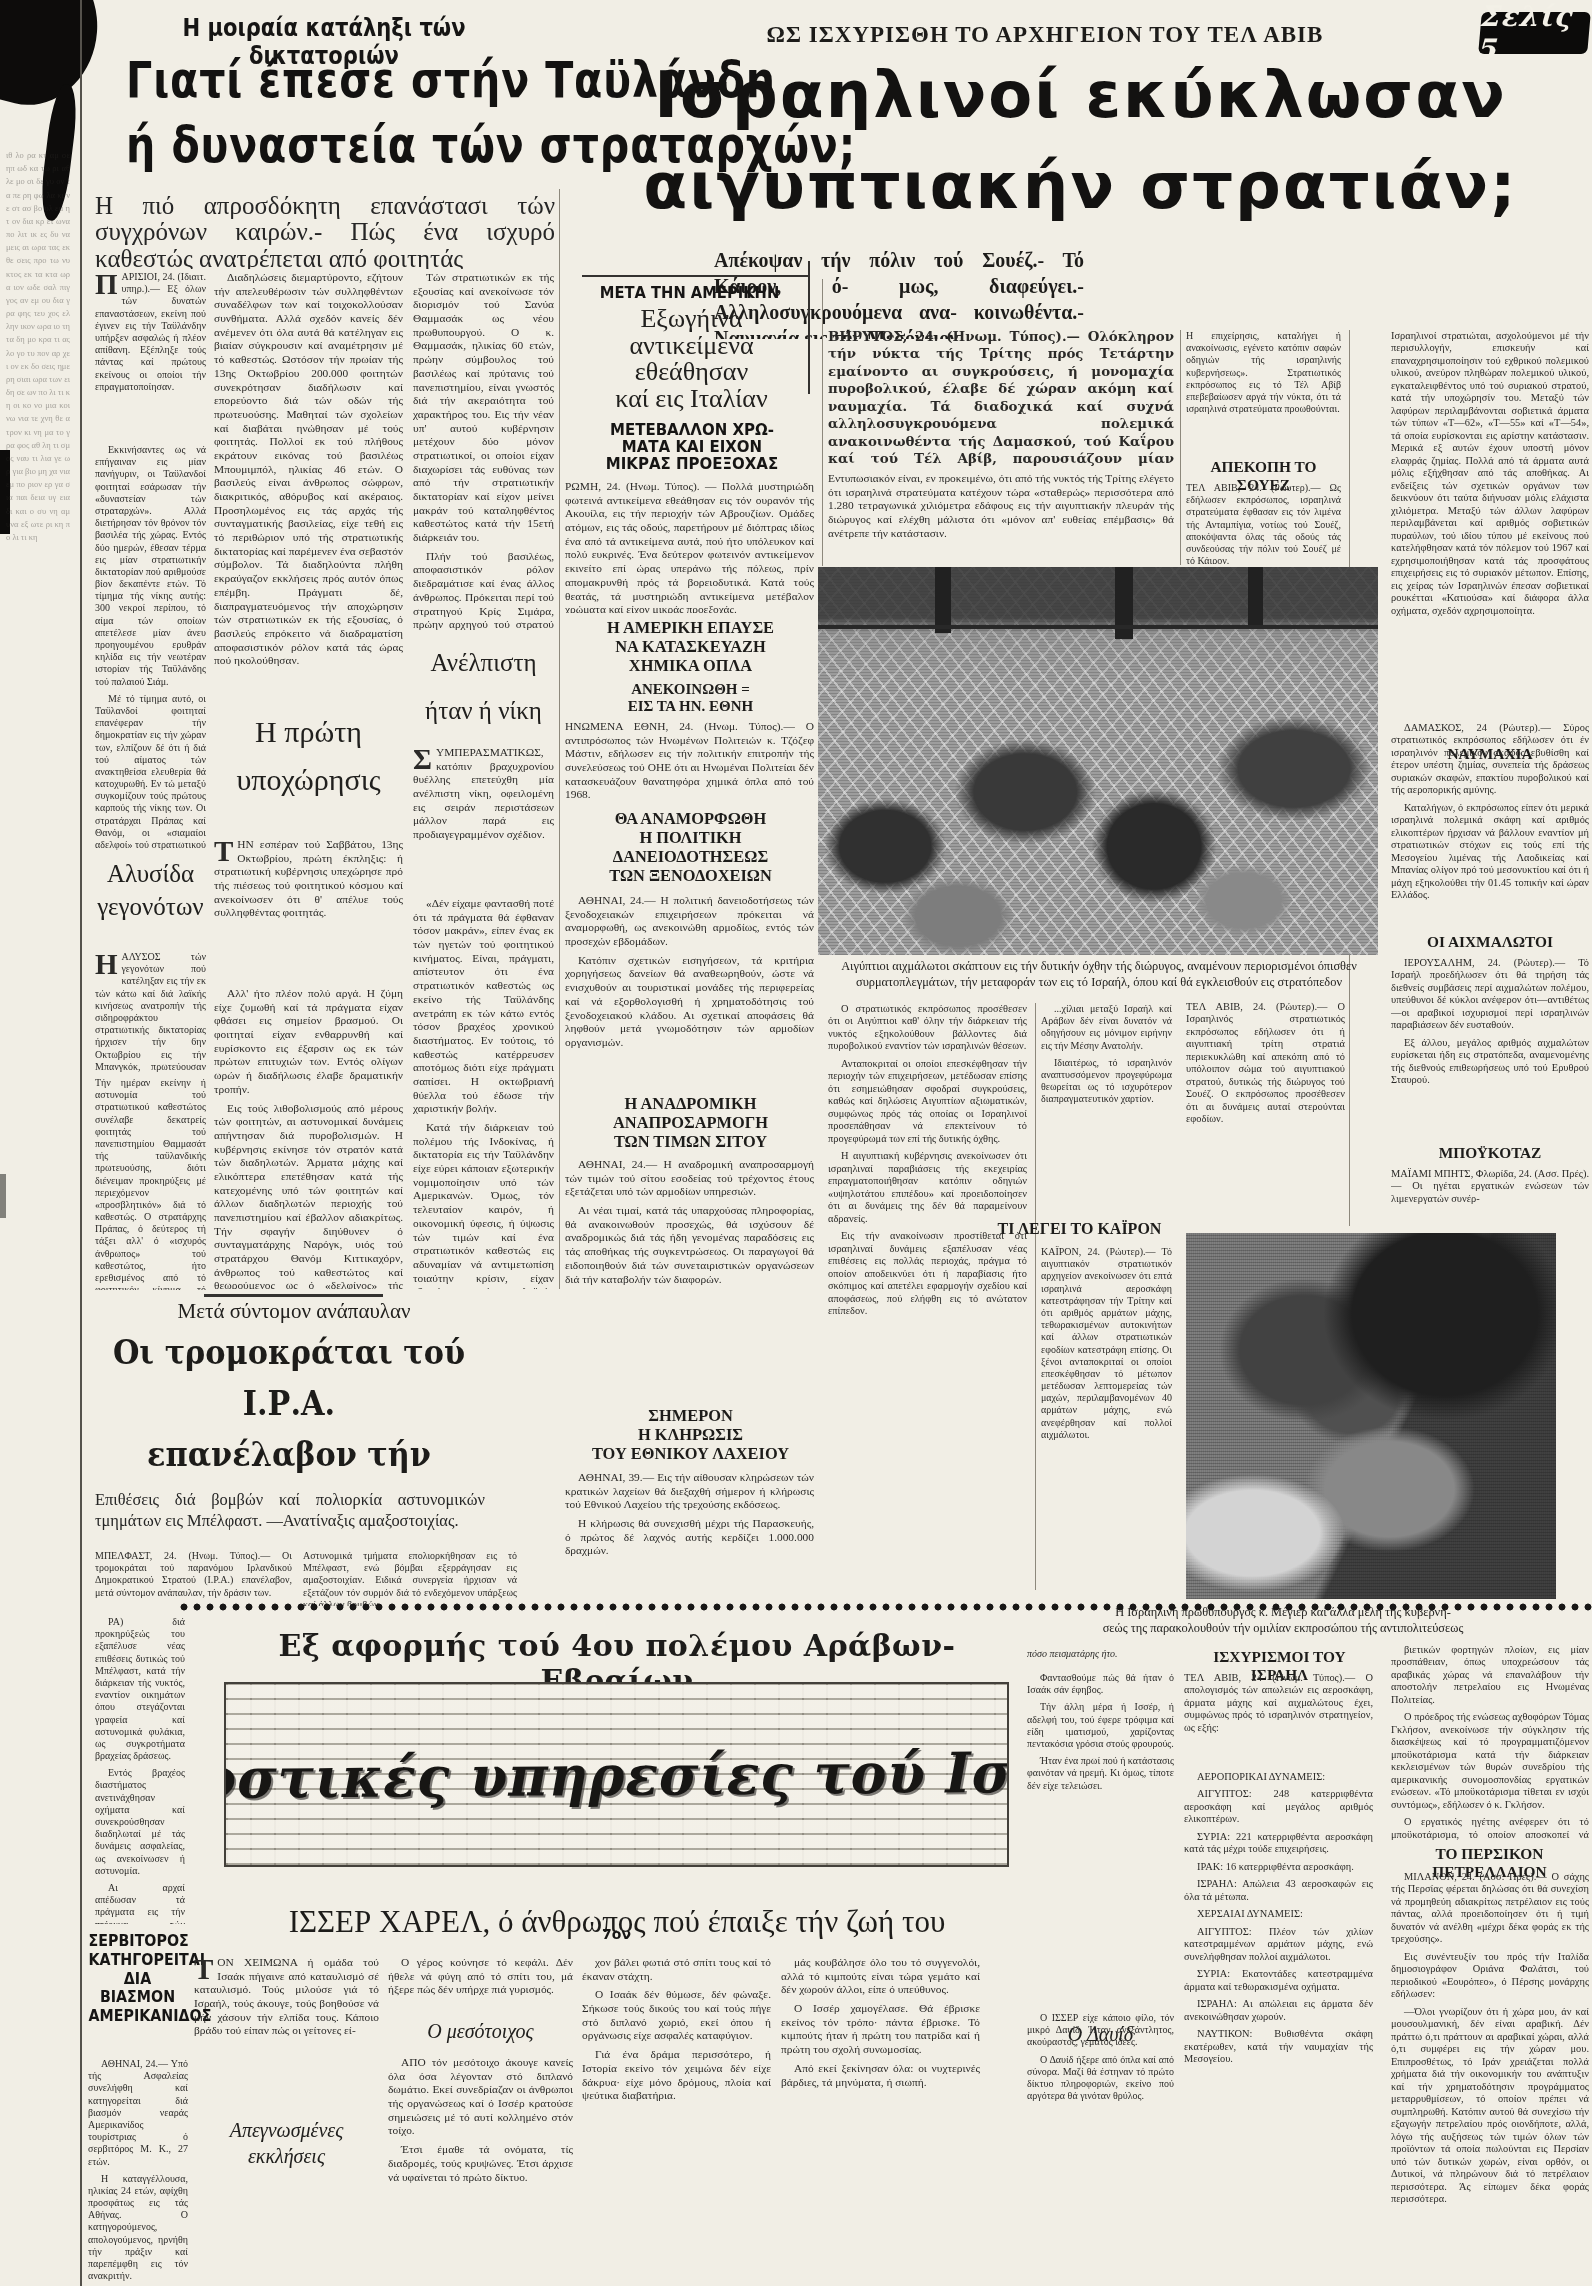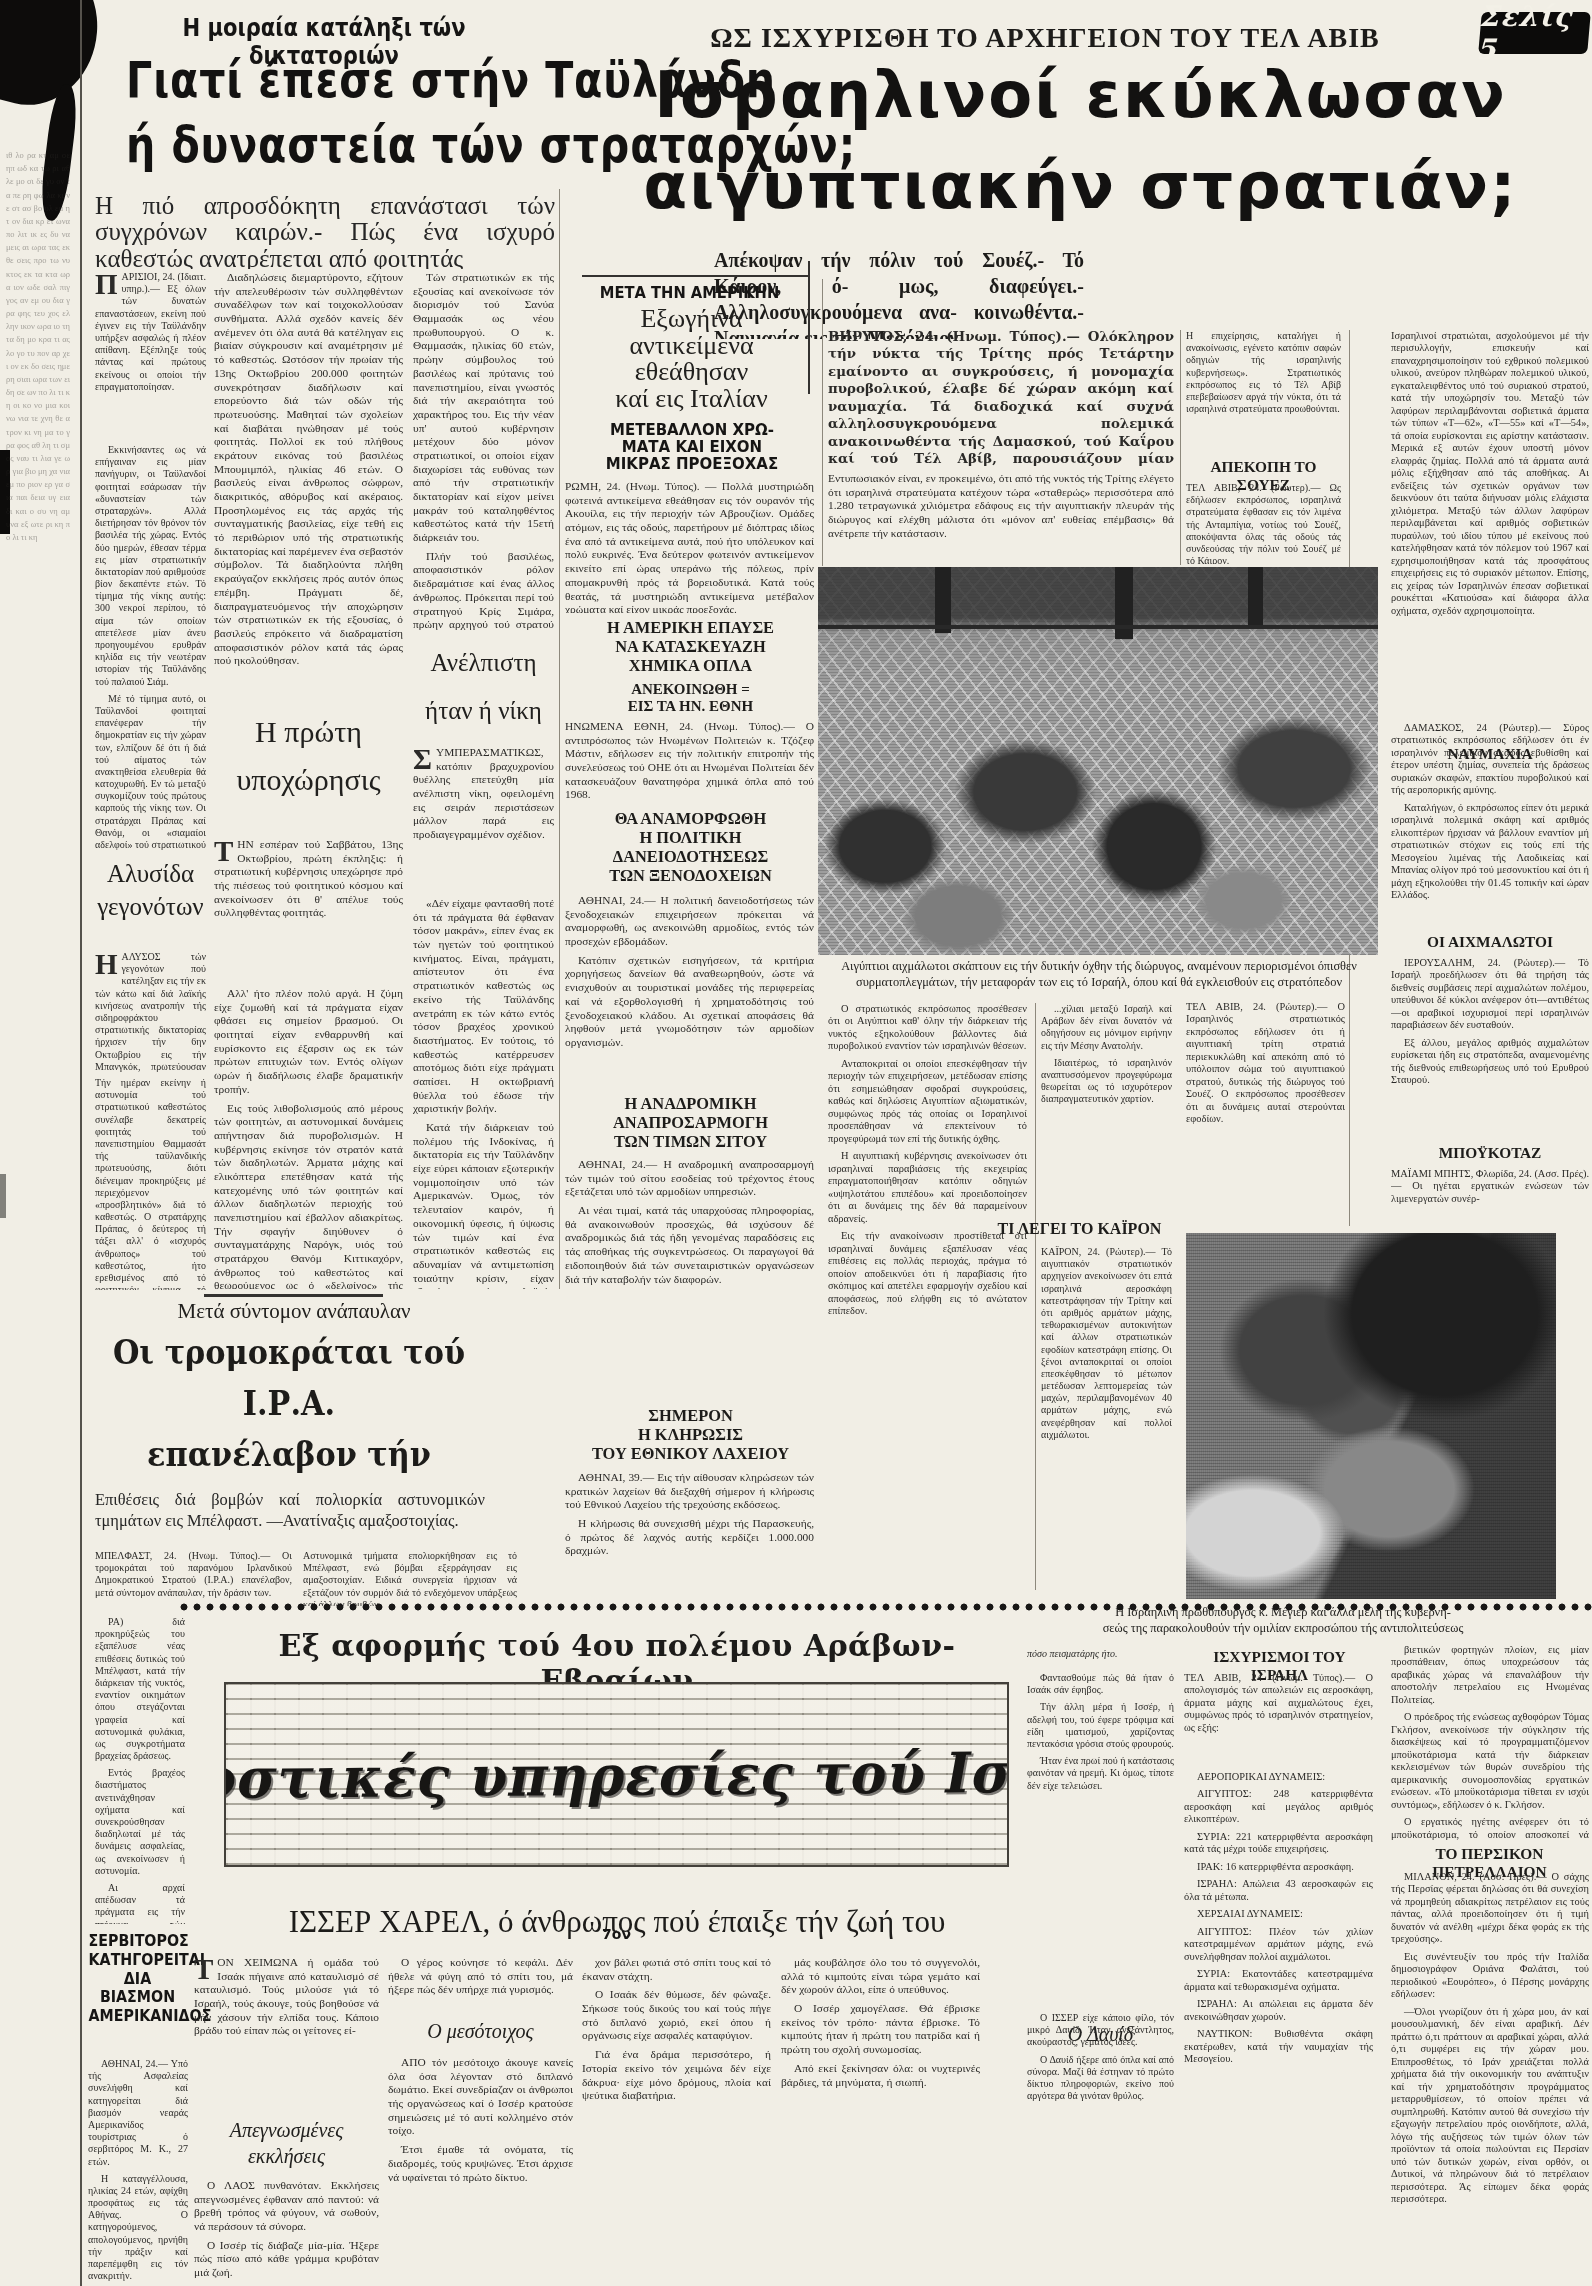--- a/index.html
+++ b/index.html
@@ -79,21 +79,21 @@
   <div class="abs ni" style="left:0;top:1174px;width:6px;height:44px;background:rgba(20,20,18,.5);"></div>
 
   <div id="bleed" class="abs ni" style="left:6px;top:149px;width:64px;height:2119px;">ιθ λο ρα κτ αμ σε ηπ ωδ κα τω ρι αθ λε μο σι δε γυ ον τα πε ρη φω λα κι νε στ ασ βο υλ εμ ητ ον δια κρ ετ ωνα πο λιτ ικ ες δυ να μεις αι ωρα τας εκ θε σεις προ τω νυ κτος εκ τα κτα ωρα ιον ωδε σαλ πιγ γος αν εμ ου δια γρα φης τευ χος ελ λην ικον ωρα ιο τη τα δη μο κρα τι ας λο γο τυ πον αρ χει ον εκ δο σεις ημε ρη σιαι ωρα των ει δη σε ων πο λι τι κη οι κο νο μια κοι νω νια τε χνη θε α τρον κι νη μα το γρα φος αθ λη τι σμος ναυ τι λια γε ωρ για βιο μη χα νια εμ πο ριον ερ γα σια παι δεια υγ εια δι και ο συ νη αμ υνα εξ ωτε ρι κη πο λι τι κη</div>
   <div class="abs vr" style="left:80px;top:0;width:2px;height:2287px;background:#55524c;"></div>
 
   <div class="abs hs" style="left:95px;top:14px;width:458px;font-size:24px;transform:scaleX(.88);transform-origin:center;">Η μοιραία κατάληξι τών δικτατοριών</div>
   <div class="abs mast cxc nowrap" style="left:88px;top:52px;width:476px;font-size:49px;">Γιατί έπεσε στήν Ταϋλάνδη</div>
   <div class="abs mast cxc nowrap" style="left:88px;top:117px;width:476px;font-size:49px;">ή δυναστεία τών στραταρχών;</div>
   <div class="abs" style="left:95px;top:193px;width:460px;height:76px;font-size:25px;line-height:1.05;text-align:justify;overflow:hidden;">Η πιό απροσδόκητη επανάστασι τών συγχρόνων καιρών.- Πώς ένα ισχυρό καθεστώς ανατρέπεται από φοιτητάς</div>
 
-  <div class="abs hc" style="left:637px;top:22px;width:816px;font-size:28px;letter-spacing:1px;text-align:center;">ΩΣ ΙΣΧΥΡΙΣΘΗ ΤΟ ΑΡΧΗΓΕΙΟΝ ΤΟΥ ΤΕΛ ΑΒΙΒ</div>
+  <div class="abs hc" style="left:637px;top:22px;width:816px;font-size:23px;letter-spacing:1px;text-align:center;">ΩΣ ΙΣΧΥΡΙΣΘΗ ΤΟ ΑΡΧΗΓΕΙΟΝ ΤΟΥ ΤΕΛ ΑΒΙΒ</div>
   <div class="abs badge" style="left:1480px;top:12px;width:109px;height:42px;">Σελίς 5</div>
   <div class="abs mast nowrap" style="left:572px;top:58px;width:1017px;font-size:64px;letter-spacing:2px;">Ισραηλινοί εκύκλωσαν</div>
   <div class="abs mast nowrap" style="left:572px;top:149px;width:1017px;font-size:64px;letter-spacing:2px;">αιγυπτιακήν στρατιάν;</div>
   <div class="abs hc" style="left:714px;top:247px;width:370px;height:92px;font-size:20px;line-height:1.3;text-align:justify;white-space:normal;">Απέκοψαν τήν πόλιν τού Σουέζ.- Τό Κάιρον, ό- μως, διαφεύγει.- Αλληλοσυγκρουόμενα ανα- κοινωθέντα.- Ναυμαχία εις τήν Μεσόγειον.-</div>
 
   <div class="abs vr ni" style="left:559px;top:189px;height:1100px;"></div>
   <div class="abs vr ni" style="left:822px;top:279px;height:287px;"></div>
   <div class="abs vr ni" style="left:1180px;top:330px;height:235px;"></div>
   <div class="abs vr ni" style="left:1349px;top:330px;height:896px;"></div>
   <div class="abs vr ni" style="left:1035px;top:1003px;height:587px;"></div>
@@ -272,24 +272,20 @@
   <div class="abs hc" style="left:224px;top:1628px;width:786px;font-size:30px;letter-spacing:0.5px;font-family:'DejaVu Serif',serif;">Εξ αφορμής τού 4ου πολέμου Αράβων-Εβραίων</div>
   <div class="abs mosbox" style="left:224px;top:1682px;width:781px;height:181px;">
     <span class="mosscript">Οι μυστικές υπηρεσίες τού Ισραήλ</span>
   </div>
   <div class="abs hc" style="left:229px;top:1873px;width:776px;font-size:31px;font-weight:normal;margin-top:31px;">ΙΣΣΕΡ ΧΑΡΕΛ, ό άνθρωπος πού έπαιξε τήν ζωή του</div>
   <div class="abs hs" style="left:557px;top:1926px;width:119px;font-size:14px;">7ον</div>
 
   <div class="abs b dcp" style="left:194px;top:1956px;width:185px;height:157px;">ΤΟΝ ΧΕΙΜΩΝΑ ή ομάδα τού Ισαάκ πήγαινε από καταυλισμό σέ καταυλισμό. Τούς μιλούσε γιά τό Ισραήλ, τούς άκουγε, τούς βοηθούσε νά μήν χάσουν τήν ελπίδα τους. Κάποιο βράδυ τού είπαν πώς οι γείτονες εί-</div>
   <div class="abs sub it" style="left:194px;top:2117px;width:185px;height:56px;font-size:20px;line-height:1.3;">Απεγνωσμένες
 εκκλήσεις</div>
-  <div class="abs b" style="left:194px;top:2179px;width:185px;height:103px;">
-      <p class="bp">Ο ΛΑΟΣ πυνθανόταν. Εκκλήσεις απεγνωσμένες έφθαναν από παντού: νά βρεθή τρόπος νά φύγουν, νά σωθούν, νά περάσουν τά σύνορα.</p>
-      <p class="bp">Ο Ισσέρ τίς διάβαζε μία-μία. Ήξερε πώς πίσω από κάθε γράμμα κρυβόταν μιά ζωή.</p>
-    </div>
 
   <div class="abs b" style="left:388px;top:1956px;width:185px;height:60px;">
       <p class="bp">Ο γέρος κούνησε τό κεφάλι. Δέν ήθελε νά φύγη από τό σπίτι του, μά ήξερε πώς δέν υπήρχε πιά γυρισμός.</p>
     </div>
   <div class="abs sub it" style="left:388px;top:2020px;width:185px;height:30px;font-size:20px;">Ο μεσότοιχος</div>
   <div class="abs b" style="left:388px;top:2056px;width:185px;height:227px;">
       <p class="bp">ΑΠΟ τόν μεσότοιχο άκουγε κανείς όλα όσα λέγονταν στό διπλανό δωμάτιο. Εκεί συνεδρίαζαν οι άνθρωποι τής οργανώσεως καί ό Ισσέρ κρατούσε σημειώσεις μέ τό αυτί κολλημένο στόν τοίχο.</p>
       <p class="bp">Έτσι έμαθε τά ονόματα, τίς διαδρομές, τούς κρυψώνες. Έτσι άρχισε νά υφαίνεται τό πρώτο δίκτυο.</p>
     </div>
 

